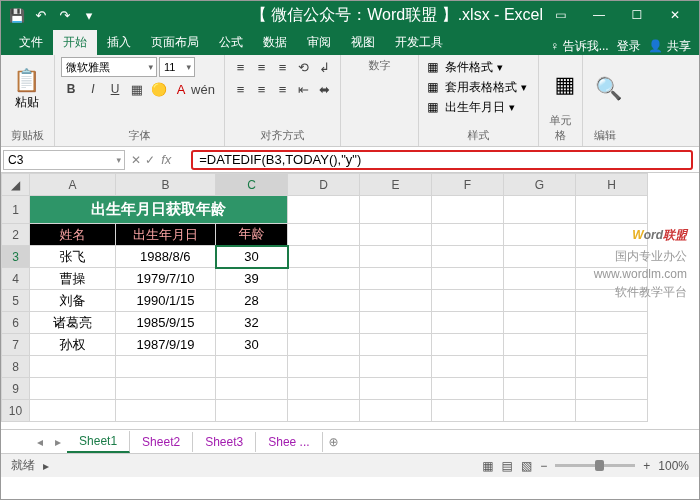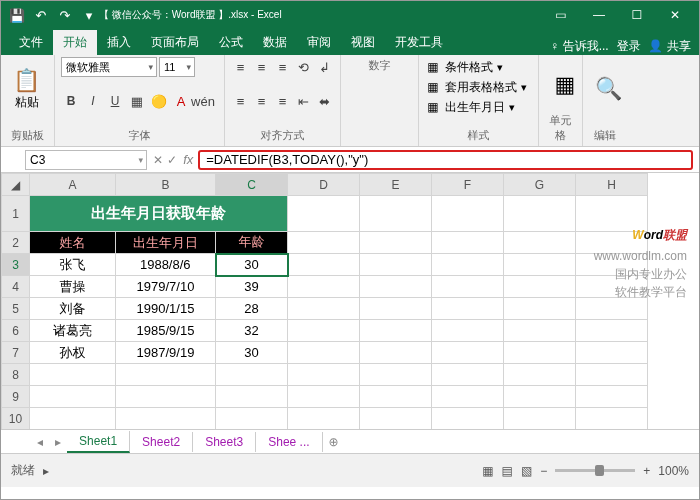--- a/index.html
+++ b/index.html
@@ -1,61 +1,61 @@
 <!DOCTYPE html>
 <html><head>
 <meta charset="utf-8">
 <style>
 *{margin:0;padding:0;box-sizing:border-box;font-family:"Microsoft YaHei",sans-serif;font-size:12px}
 body{background:#fff;width:700px;height:500px;overflow:hidden;border:1px solid #999;position:relative}
 .titlebar{background:#0f7244;height:28px;display:flex;align-items:center;color:#fff;padding:0 6px}
 .qat{display:flex;gap:4px;align-items:center}
 .qat span{width:20px;height:20px;display:flex;align-items:center;justify-content:center;font-size:13px}
-.title{flex:1;text-align:left;font-size:10px}
+.title{flex:1;text-align:right;font-size:16px}
 .winbtns{display:flex;gap:2px}
 .winbtns span{width:36px;height:26px;display:flex;align-items:center;justify-content:center;font-size:12px}
 .tabs{background:#0f7244;height:26px;display:flex;align-items:flex-end;color:#fff;padding-left:8px}
 .tab{padding:4px 10px;font-size:12px;cursor:pointer}
 .tab.active{background:#f1f1f1;color:#197b4c}
 .tabs-right{margin-left:auto;display:flex;align-items:center;gap:8px;padding-right:8px}
 .ribbon{background:#f1f1f1;height:92px;border-bottom:1px solid #ccc;display:flex}
 .group{border-right:1px solid #d4d4d4;padding:2px 6px;display:flex;flex-direction:column;justify-content:space-between;height:100%}
 .group-label{text-align:center;font-size:11px;color:#666;padding:1px 0}
 .big-btn{display:flex;flex-direction:column;align-items:center;justify-content:center;width:40px;height:64px;font-size:11px}
 .big-btn .ico{font-size:22px}
-.font-group{display:flex;flex-direction:column;gap:14px}
+.font-group{display:flex;flex-direction:column;gap:2px}
 .font-row{display:flex;gap:2px;align-items:center}
 .combo{background:#fff;border:1px solid #aaa;height:20px;padding:0 16px 0 4px;font-size:11px;display:flex;align-items:center;position:relative}
 .combo::after{content:"▾";position:absolute;right:3px;font-size:9px;color:#666}
 .ico-btn{width:20px;height:20px;display:flex;align-items:center;justify-content:center;font-size:13px;color:#444}
 .cond-row{display:flex;align-items:center;gap:4px;height:20px;font-size:11px;white-space:nowrap}
 .cond-row .ci{width:16px;text-align:center}
 .namebox-row{height:26px;display:flex;align-items:center;border-bottom:1px solid #ccc;background:#fff}
-.namebox{width:122px;border:1px solid #bbb;height:20px;margin-left:24px;padding:0 4px;display:flex;align-items:center;font-size:12px;position:relative;background:#fff}
+.namebox{width:122px;border:1px solid #bbb;height:20px;margin-left:2px;padding:0 4px;display:flex;align-items:center;font-size:12px;position:relative;background:#fff}
 .namebox::after{content:"▾";position:absolute;right:3px;color:#888;font-size:9px}
 .fx-btns{display:flex;gap:4px;margin:0 6px;color:#888}
-.fxlabel{font-style:italic;color:#888;font-size:13px;margin-right:5px}
+.fxlabel{font-style:italic;color:#888;font-size:13px;margin-right:20px}
 .formula{flex:1;height:20px;border:2px solid #d92020;border-radius:3px;margin-right:6px;padding:0 6px;display:flex;align-items:center;font-size:13px}
 .sheet{position:relative;height:256px;overflow:hidden;background:#fff}
 table{border-collapse:collapse;table-layout:fixed}
 th,td{border:1px solid #d4d4d4;height:22px;text-align:center;font-size:13px;padding:0;overflow:hidden}
 .colhdr th{background:#e6e6e6;font-weight:normal;font-size:12px;color:#555}
 .rowhdr{background:#e6e6e6;width:28px;font-size:12px;color:#555;font-weight:normal}
-.title-cell{background:#2e9568;color:#fff;font-size:15px;font-weight:bold;height:36px}
+.title-cell{background:#2e9568;color:#fff;font-size:15px;font-weight:bold;height:28px}
 .hdr-cell{background:#000;color:#fca5a5;font-size:13px}
 .sel{border:2px solid #1a7b47!important;position:relative}
 .rowhdr.sel-h,.colhdr th.sel-h{background:#d3d3d3;color:#1a7b47}
 .watermark{position:absolute;right:12px;top:44px;text-align:right;color:#999;font-size:12px;line-height:1.5;pointer-events:none}
 .watermark .logo{font-size:20px;font-weight:bold;font-style:italic}
 .watermark .logo b{color:#e8b020}
 .sheettabs{height:24px;background:#fff;border-top:1px solid #ccc;display:flex;align-items:center;padding-left:30px;font-size:12px}
 .sheettabs span{padding:3px 12px;border-right:1px solid #ccc;color:#a21caf}
 .sheettabs span.active{border-bottom:2px solid #1a7b47;color:#1a7b47;background:#fff}
 .sheettabs .nav{padding:0 6px;color:#888;border:none}
-.status{height:34px;background:#f1f1f1;border-top:1px solid #ccc;display:flex;align-items:center;padding:0 10px;font-size:11px;color:#555}
+.status{height:24px;background:#f1f1f1;border-top:1px solid #ccc;display:flex;align-items:center;padding:0 10px;font-size:11px;color:#555}
 .status .right{margin-left:auto;display:flex;gap:8px;align-items:center}
 .slider{width:80px;height:3px;background:#bbb;position:relative}
 .slider::after{content:"";position:absolute;left:50%;top:-4px;width:9px;height:11px;background:#888;border-radius:2px}
 </style>
 </head>
 <body>
 
 <div class="titlebar">
   <div class="qat">
     <span>💾</span>
@@ -304,23 +304,23 @@
           <td></td>
           <td></td>
           <td></td>
           <td></td>
           <td></td>
           <td></td>
         </tr>
 </tbody>
     </table>
 <div class="watermark">
-  <div class="logo"><b>W</b><span style="color:#000000">ord</span><span style="color:#c33">联盟</span></div>
+  <div class="logo"><b>W</b><span style="color:#737373">ord</span><span style="color:#c33">联盟</span></div>
+  <div>国内专业办公</div>
   <div>www.wordlm.com</div>
-  <div>国内专业办公</div>
   <div>软件教学平台</div>
 </div>
 </div>
 
 <div class="sheettabs">
   <span class="nav">◂</span>
   <span class="nav">▸</span>
   <span class="active">Sheet1</span>
   <span>Sheet2</span>
   <span>Sheet3</span>

